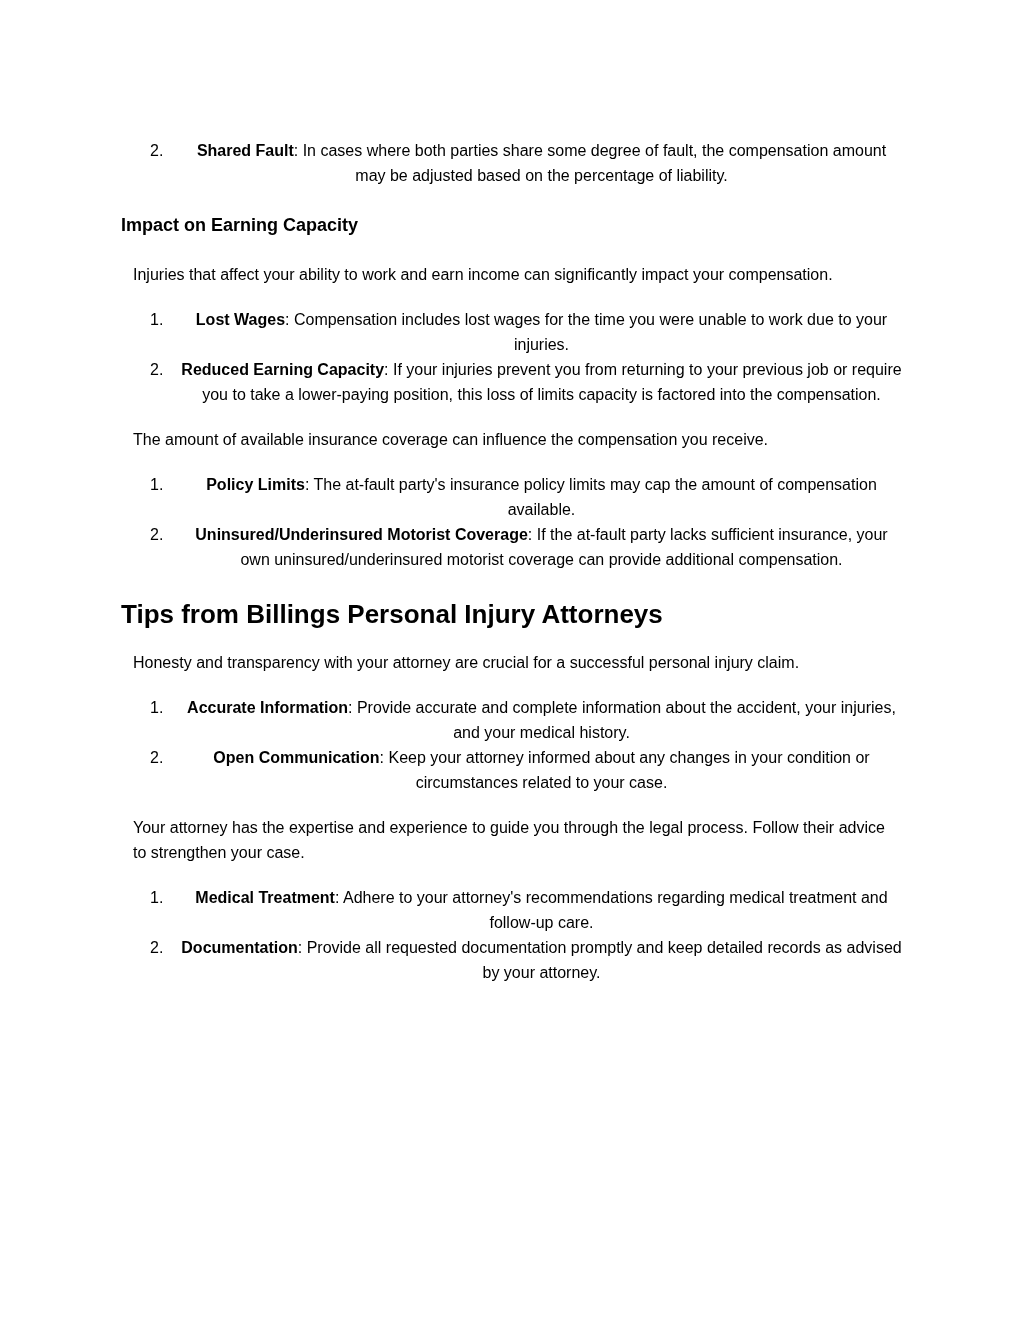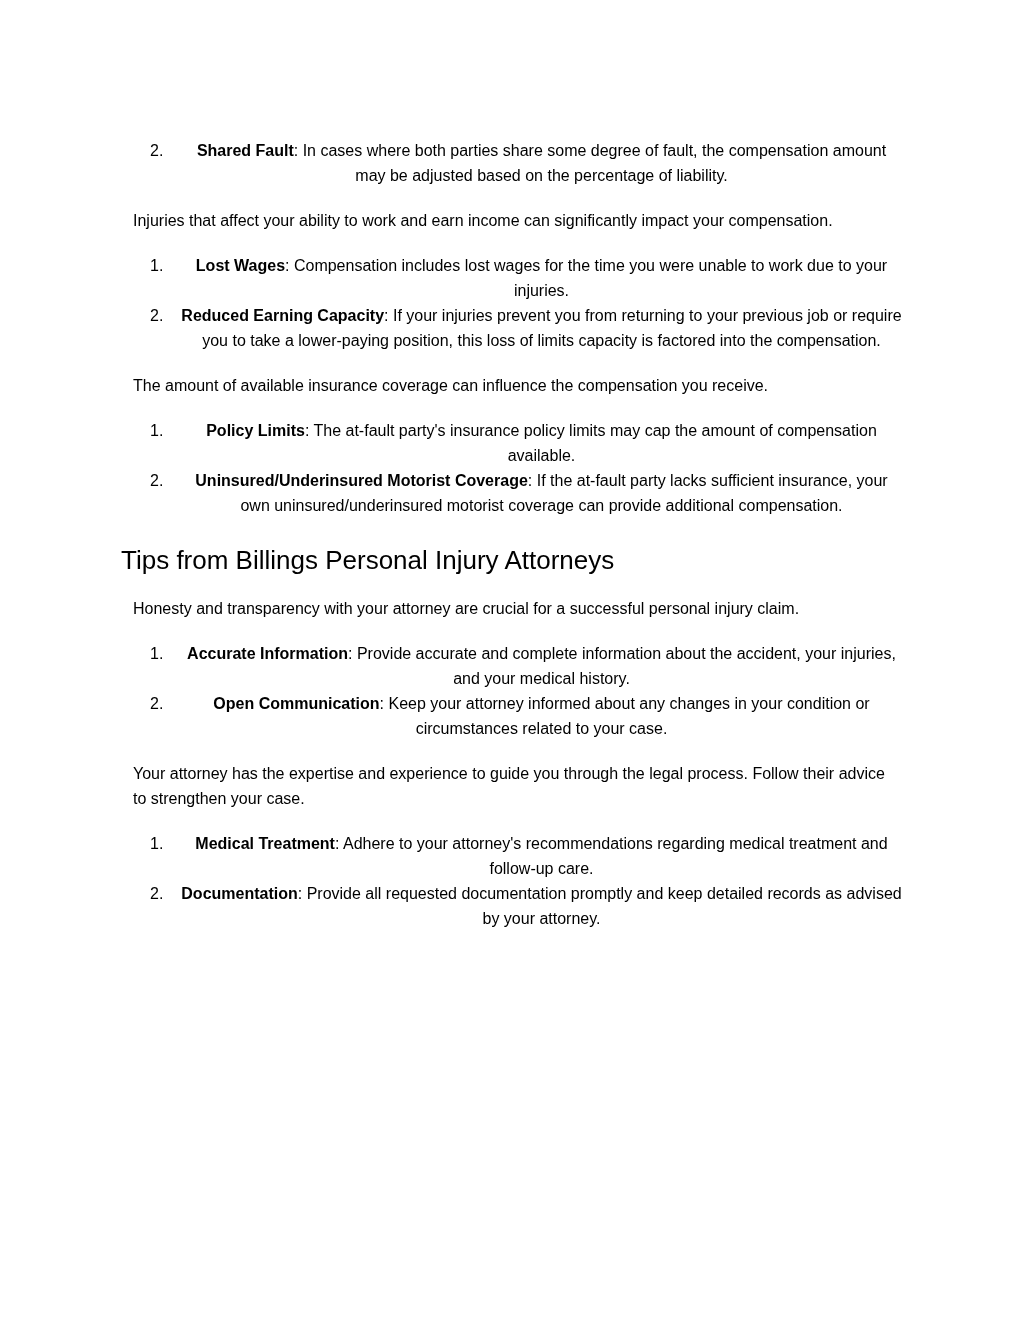--- a/index.html
+++ b/index.html
@@ -17,21 +17,21 @@
     overflow: hidden;
   }
   .body-text, .olist {
     font-size: 16px;
     line-height: 25px;
   }
   p.body-text { margin: 20px 12px; }
   h1.doc-title {
     font-size: 26px;
     line-height: 32px;
-    font-weight: normal;
+    font-weight: bold;
     margin: 26px 0 16px 0;
   }
   h3.sub-heading {
     font-size: 18px;
     line-height: 22px;
     font-weight: bold;
     margin: 26px 0 26px 0;
   }
   .olist { margin: 20px 0; }
   .olist .li-row {
@@ -55,20 +55,21 @@
 
 <div class="page">
 
   <div class="olist">
     <div class="li-row">
       <span class="num">2.</span>
       <span class="li-text"><b>Shared Fault</b><span>: In cases where both parties share some degree of fault, the compensation amount may be adjusted based on the percentage of liability.</span></span>
     </div>
   </div>
 
+  <h3 class="sub-heading">Impact on Earning Capacity</h3>
   <p class="body-text">Injuries that affect your ability to work and earn income can significantly impact your compensation.</p>
   <div class="olist">
     <div class="li-row">
       <span class="num">1.</span>
       <span class="li-text"><b>Lost Wages</b><span>: Compensation includes lost wages for the time you were unable to work due to your injuries.</span></span>
     </div>
     <div class="li-row">
       <span class="num">2.</span>
       <span class="li-text"><b>Reduced Earning Capacity</b><span>: If your injuries prevent you from returning to your previous job or require you to take a lower-paying position, this loss of limits capacity is factored into the compensation.</span></span>
     </div>

